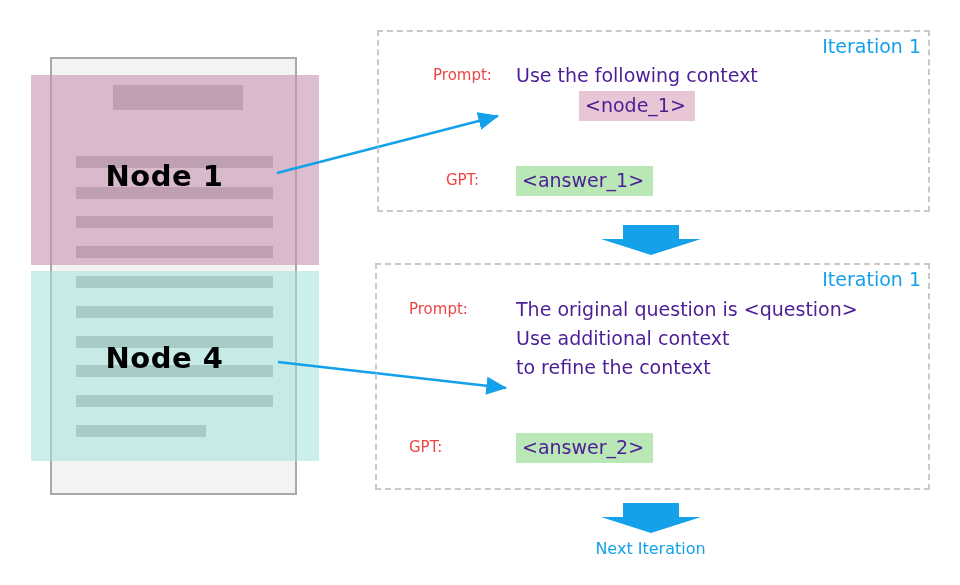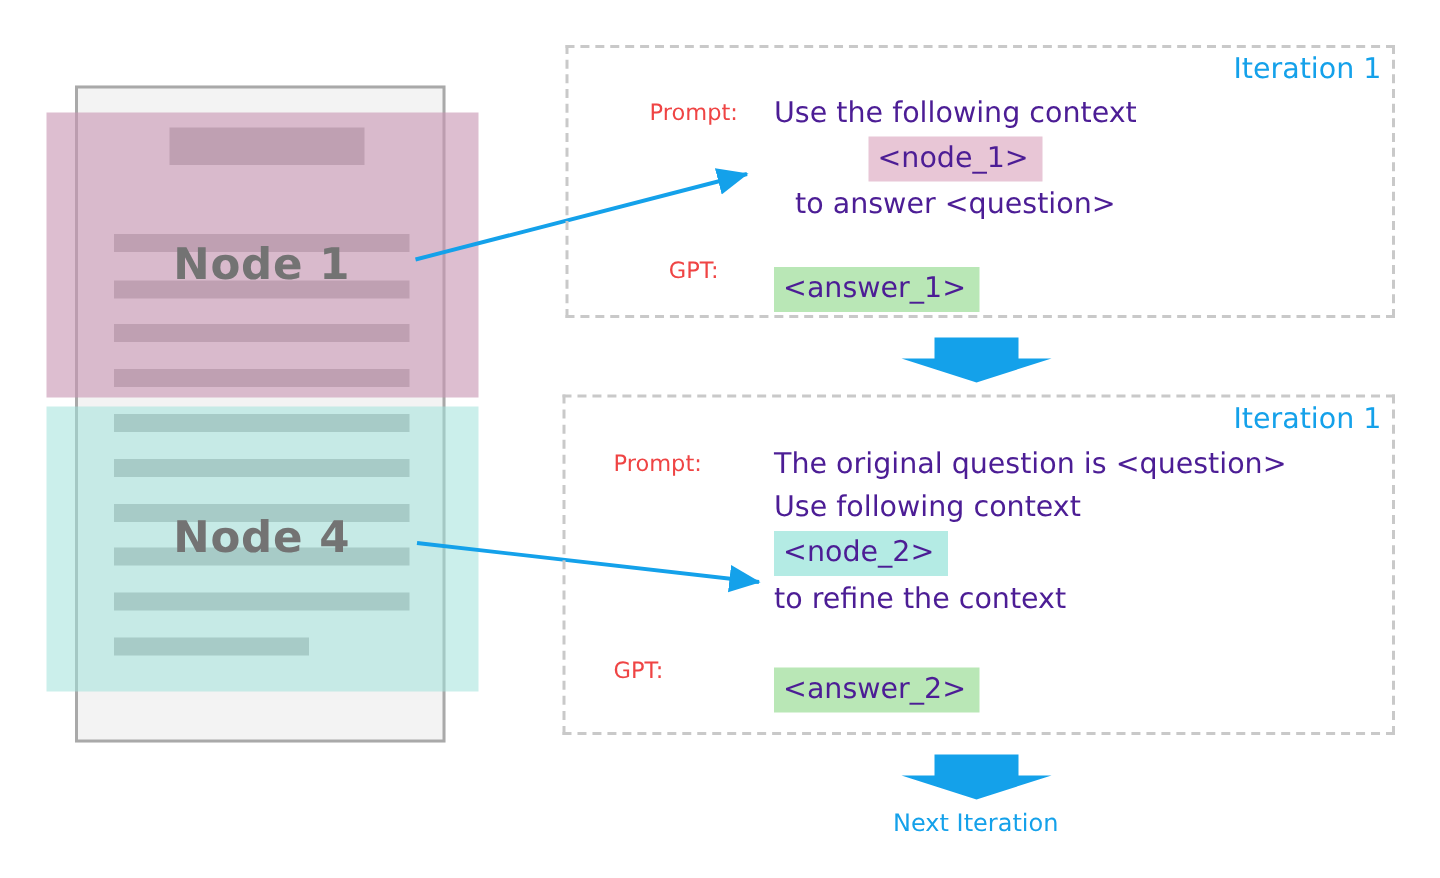--- a/index.html
+++ b/index.html
@@ -28,22 +28,22 @@
   .bar.b4{left:76px;top:246px;width:197px;height:12px;}
   .bar.c1{left:76px;top:276px;width:197px;height:12px;}
   .bar.c2{left:76px;top:306px;width:197px;height:12px;}
   .bar.c3{left:76px;top:336px;width:197px;height:12px;}
   .bar.c4{left:76px;top:365px;width:197px;height:12px;}
   .bar.c5{left:76px;top:395px;width:197px;height:12px;}
   .bar.c6{left:76px;top:425px;width:130px;height:12px;}
   .overlay{position:absolute;left:31px;width:288px;height:190px;}
   .overlay.pink{top:75px;background:var(--node1_overlay);}
   .overlay.cyan{top:271px;background:var(--node2_overlay);}
-  .node-label{position:absolute;left:66px;width:217px;text-align:center;
-              font-size:29px;font-weight:bold;color:#737373;letter-spacing:0.5px;}
+  .node-label{position:absolute;left:56px;width:217px;text-align:center;
+              font-size:29px;font-weight:bold;color:#000000;letter-spacing:0.5px;}
   .node-label.n1{top:159px;}
   .node-label.n2{top:341px;}
 
   
   svg.arrows{position:absolute;left:0;top:0;pointer-events:none;}
   .thin-arrow{stroke:var(--accent_blue);stroke-width:2.6;fill:none;}
   .block-arrow{fill:var(--accent_blue);stroke:none;}
 
   
   .itbox{position:absolute;border:2px dashed var(--dash_gray);box-sizing:border-box;background:transparent;}
@@ -55,21 +55,21 @@
   .box1 .gpt-row{left:30px;top:134px;}
   .box2 .prompt-row{left:32px;top:30px;}
   .box2 .gpt-row{left:32px;top:168px;}
   .row-label{width:107px;flex:0 0 107px;font-size:15px;font-weight:normal;color:#ef4444;line-height:29px;}
   .row-content{font-size:19px;color:#4c1d95;line-height:29px;}
   .pline{white-space:nowrap;}
   .chipline{margin:1px 0;}
   .chip{display:inline-block;padding:1px 9px 3px 6px;line-height:26px;}
   .chip-pink{background:var(--node1_chip);}
   .chip-cyan{background:var(--node2_chip);}
-  .chip-green{background:var(--answer_chip);margin-top:12px;}
+  .chip-green{background:var(--answer_chip);}
 
   
   .next-label{position:absolute;left:538px;top:539px;width:225px;text-align:center;
               font-size:16px;color:var(--accent_blue);}
 </style>
 </head>
 <body>
 
 <div class="canvas">
 
@@ -104,37 +104,35 @@
     <polygon class="block-arrow" points="623,503 679,503 679,517 701,517 651,533 601,517 623,517"></polygon>
   </svg>
 
   <div class="itbox box1">
     <div class="it-title">Iteration 1</div>
     <div class="row prompt-row">
       <div class="row-label">Prompt:</div>
       <div class="row-content">
         <div class="pline">Use the following context</div>
         <div class="pline chipline"><span class="chip chip-pink">&lt;node_1&gt;</span></div>
-        <div class="pline">to answer &lt;question&gt;</div>
       </div>
     </div>
     <div class="row gpt-row">
       <div class="row-label">GPT:</div>
       <div class="row-content"><span class="chip chip-green">&lt;answer_1&gt;</span></div>
     </div>
   </div>
 
   <div class="itbox box2">
     <div class="it-title">Iteration 1</div>
     <div class="row prompt-row">
       <div class="row-label">Prompt:</div>
       <div class="row-content">
         <div class="pline">The original question is &lt;question&gt;</div>
-        <div class="pline">Use following context</div>
-        <div class="pline chipline"><span class="chip chip-cyan">&lt;node_2&gt;</span></div>
+        <div class="pline">Use additional context</div>
         <div class="pline">to refine the context</div>
       </div>
     </div>
     <div class="row gpt-row">
       <div class="row-label">GPT:</div>
       <div class="row-content"><span class="chip chip-green">&lt;answer_2&gt;</span></div>
     </div>
   </div>
 
   <div class="next-label">Next Iteration</div>

